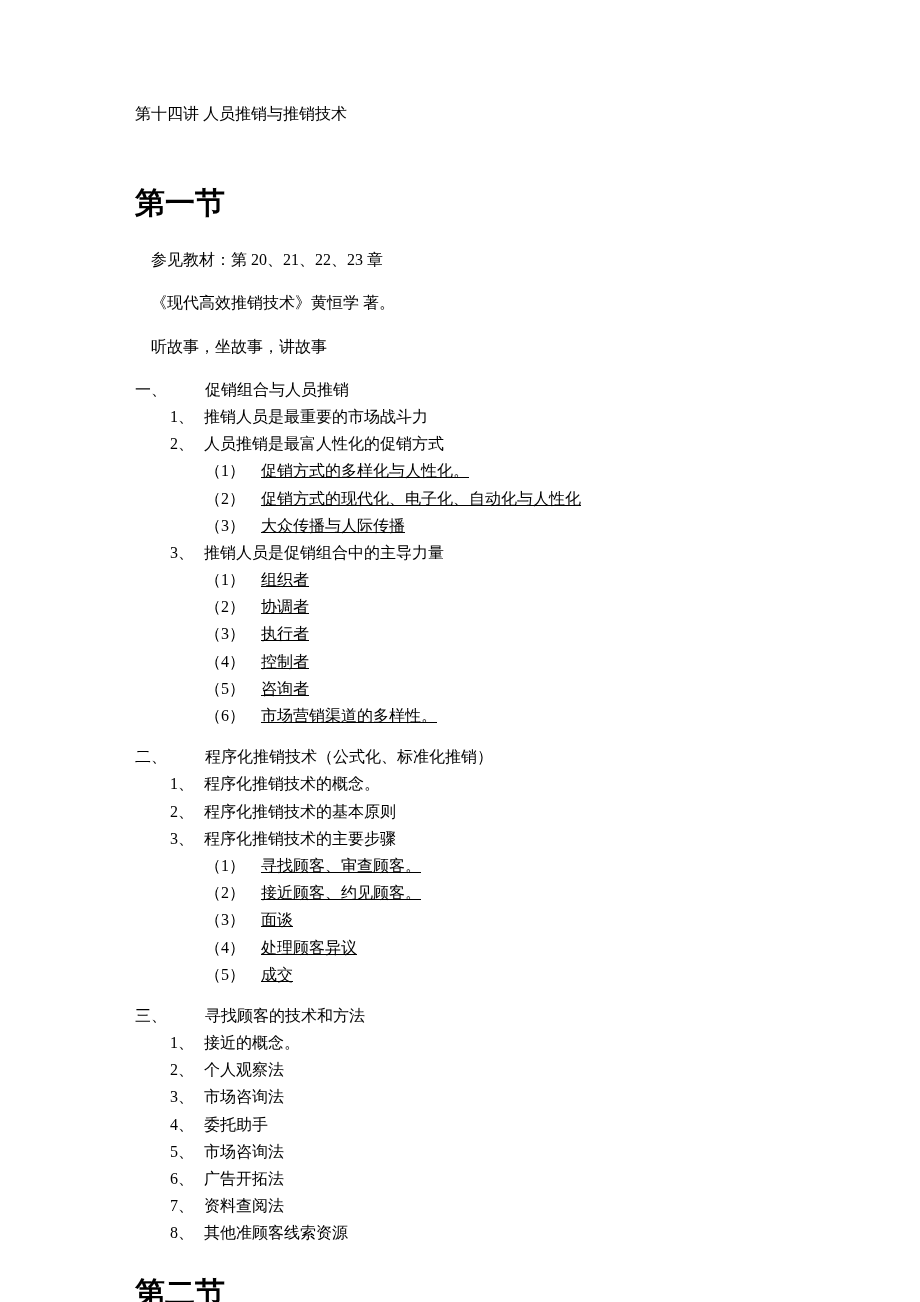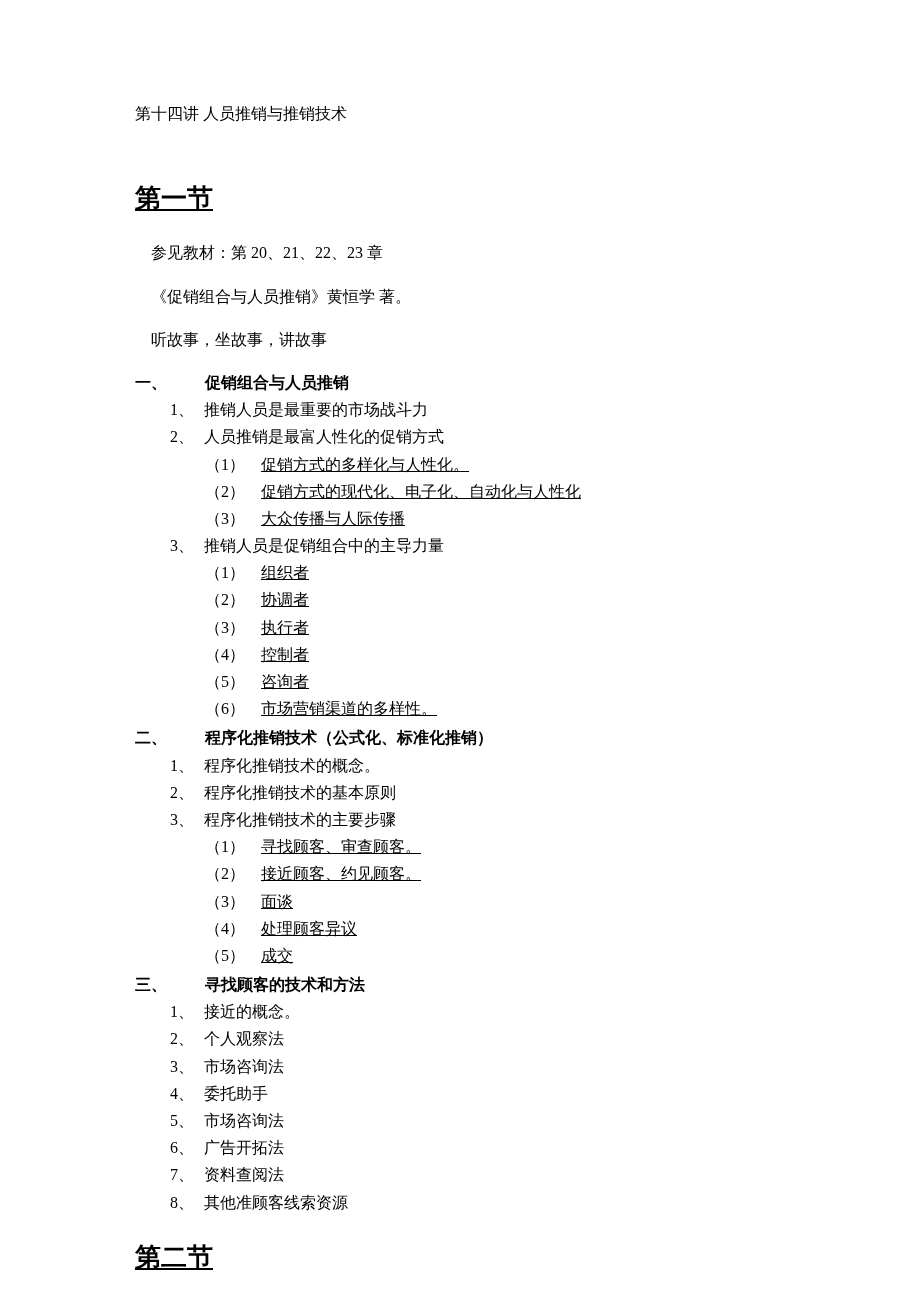--- a/index.html
+++ b/index.html
@@ -12,31 +12,30 @@
     padding: 100px 135px 60px 135px;
     width: 920px;
     box-sizing: border-box;
   }
   .doc-title {
     text-align: left;
     font-size: 16px;
     margin-bottom: 50px;
   }
   .section-header {
-    font-size: 26px;
+    font-size: 30px;
     font-weight: bold;
     margin: 20px 0 18px 0;
-    text-decoration: underline;
   }
   .intro-line {
     margin: 16px;
   }
   .heading-row {
-    font-weight: bold;
-    margin-top: 2px;
+    font-weight: normal;
+    margin-top: 14px;
   }
   .heading-num {
     display: inline-block;
     width: 70px;
   }
   .item-l1 {
     padding-left: 35px;
   }
   .item-l2 {
     padding-left: 70px;
@@ -52,21 +51,21 @@
   }
 </style>
 </head>
 <body>
 
 <div class="doc-title">第十四讲  人员推销与推销技术</div>
 
 <div class="section-header">第一节</div>
 
 <div class="intro-line">参见教材：第 20、21、22、23 章</div>
-<div class="intro-line">《促销组合与人员推销》黄恒学 著。</div>
+<div class="intro-line">《现代高效推销技术》黄恒学 著。</div>
 <div class="intro-line">听故事，坐故事，讲故事</div>
 
 <div class="heading-row">
   <span class="heading-num">一、</span><span>促销组合与人员推销</span>
 </div>
 
 <div class="item-l1"><span class="l1-num">1、</span><span>推销人员是最重要的市场战斗力</span></div>
 <div class="item-l1"><span class="l1-num">2、</span><span>人员推销是最富人性化的促销方式</span></div>
 <div class="item-l2"><span class="l2-num">（1）</span><span>促销方式的多样化与人性化。</span></div>
 <div class="item-l2"><span class="l2-num">（2）</span><span>促销方式的现代化、电子化、自动化与人性化</span></div>

